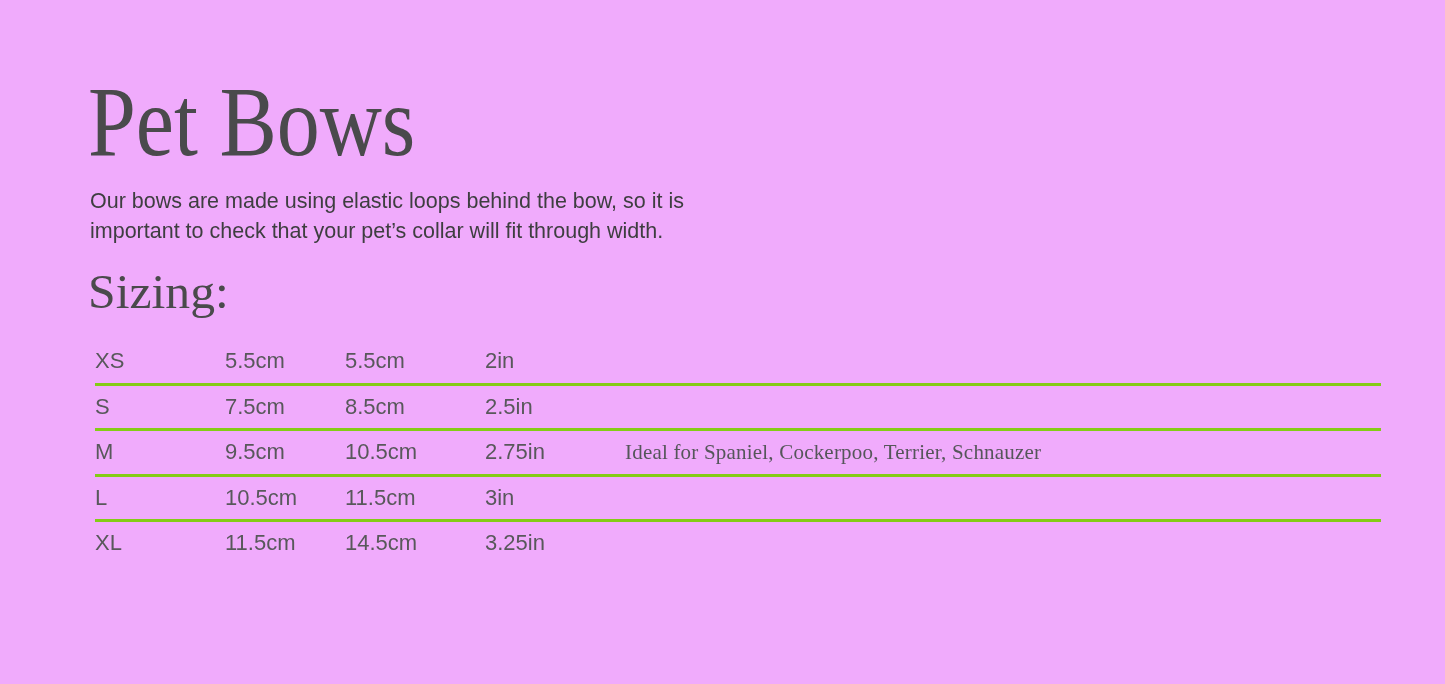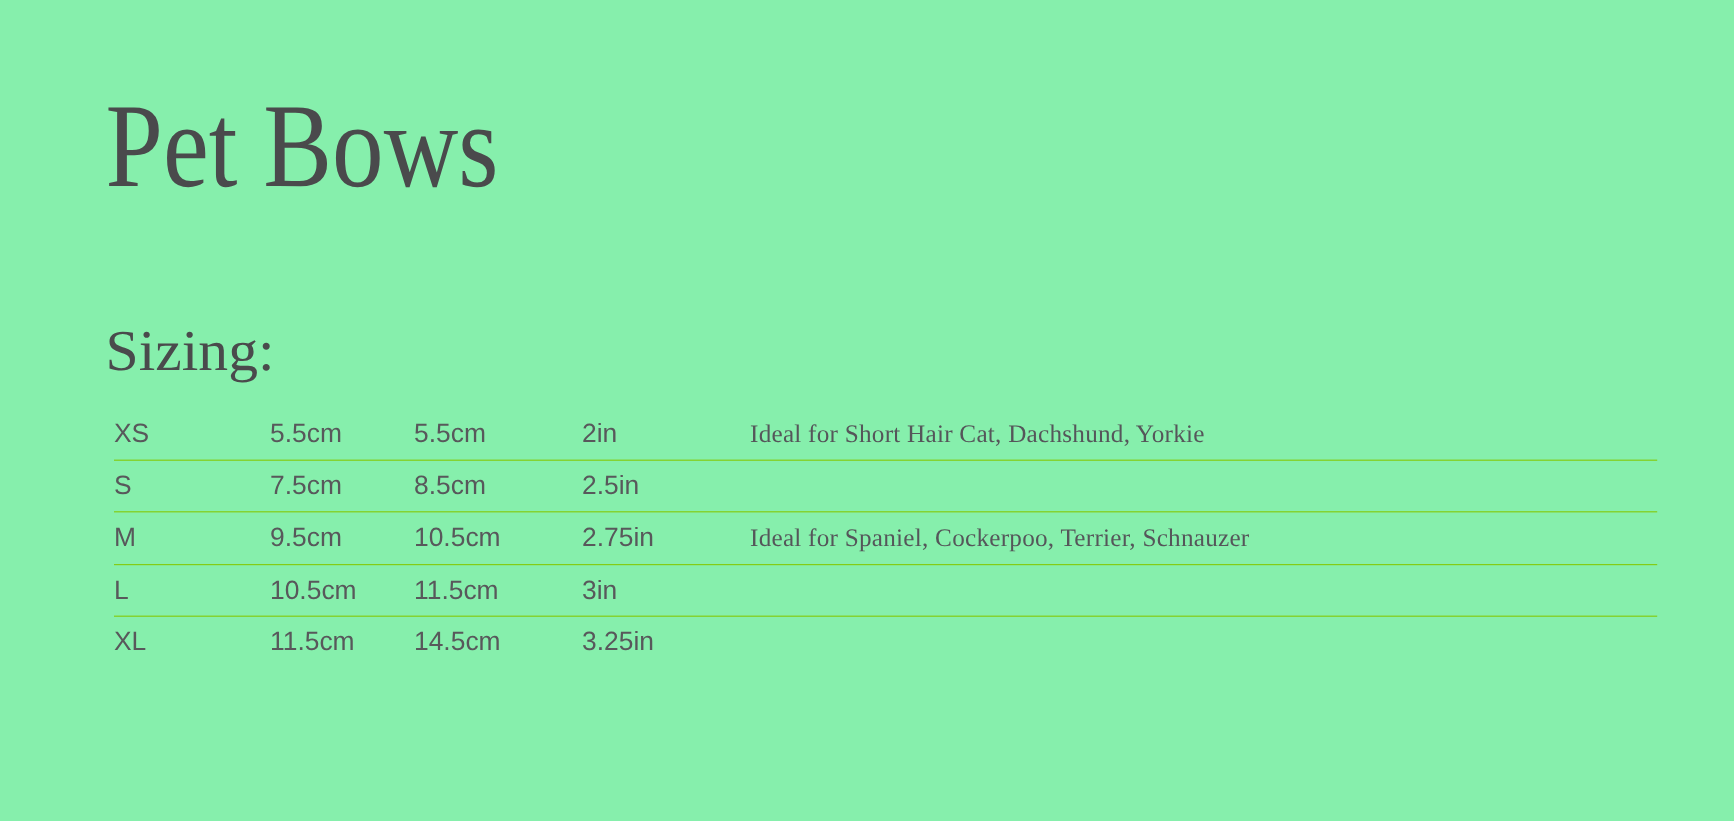--- a/index.html
+++ b/index.html
@@ -1,19 +1,19 @@
 <!DOCTYPE html>
 <html><head>
 <meta charset="utf-8">
 <title>Pet Bows</title>
 <style>
   html,body{margin:0;padding:0;background:#ffffff;}
   #stage{
     position:relative;width:1445px;height:684px;overflow:hidden;
-    background:#86efac;font-family:"Liberation Sans",sans-serif;
+    background:#f0abfc;font-family:"Liberation Sans",sans-serif;
   }
 
   .page-title{
     position:absolute;left:88px;top:72px;
     font-family:"Liberation Serif",serif;
     font-size:100px;line-height:1;color:#4a4a4c;
     transform:scale(0.86,1);transform-origin:left top;
     white-space:nowrap;
   }
   .page-desc{
@@ -33,21 +33,21 @@
   .size-table{
     position:absolute;left:95px;top:340px;width:1286px;
   }
   .t-head{
     display:flex;align-items:flex-end;height:31px;
     padding-bottom:7px;border-bottom:1.5px solid #949494;
     font-size:22px;color:#4f4f52;
   }
   .t-row{
     display:flex;align-items:center;height:42.5px;
-    border-bottom:1px solid #84cc16;
+    border-bottom:3px solid #84cc16;
     font-size:22px;color:#58585b;
   }
   .t-row:last-child{border-bottom:none;align-items:center;}
   .c-size{width:130px;}
   .c-height{width:120px;}
   .c-length{width:140px;}
   .c-width{width:140px;}
   .c-widthhead{flex:1;}
   .c-ideal{
     flex:1;font-family:"Liberation Serif",serif;
@@ -57,35 +57,38 @@
 
   .diagram{position:absolute;left:820px;top:60px;width:625px;height:230px;}
 </style>
 </head>
 <body>
 
 <div id="stage">
 
   <div class="page-title">Pet Bows</div>
 
+  <div class="page-desc">
+    <span>Our bows are made using elastic loops behind the bow, so it is</span>
+    <span>important to check that your pet’s collar will fit through width.</span>
+  </div>
 
   <svg class="diagram" viewBox="820 60 1445 290" width="625" height="230" preserveAspectRatio="none">
     
   </svg>
 
   <div class="sizing-heading">Sizing:</div>
 
   <div class="size-table">
 
     <div class="t-row">
       <div class="c-size">XS</div>
       <div class="c-height">5.5cm</div>
       <div class="c-length">5.5cm</div>
       <div class="c-width">2in</div>
-      <div class="c-ideal">Ideal for Short Hair Cat, Dachshund, Yorkie</div>
     </div>
     <div class="t-row">
       <div class="c-size">S</div>
       <div class="c-height">7.5cm</div>
       <div class="c-length">8.5cm</div>
       <div class="c-width">2.5in</div>
     </div>
     <div class="t-row">
       <div class="c-size">M</div>
       <div class="c-height">9.5cm</div>

